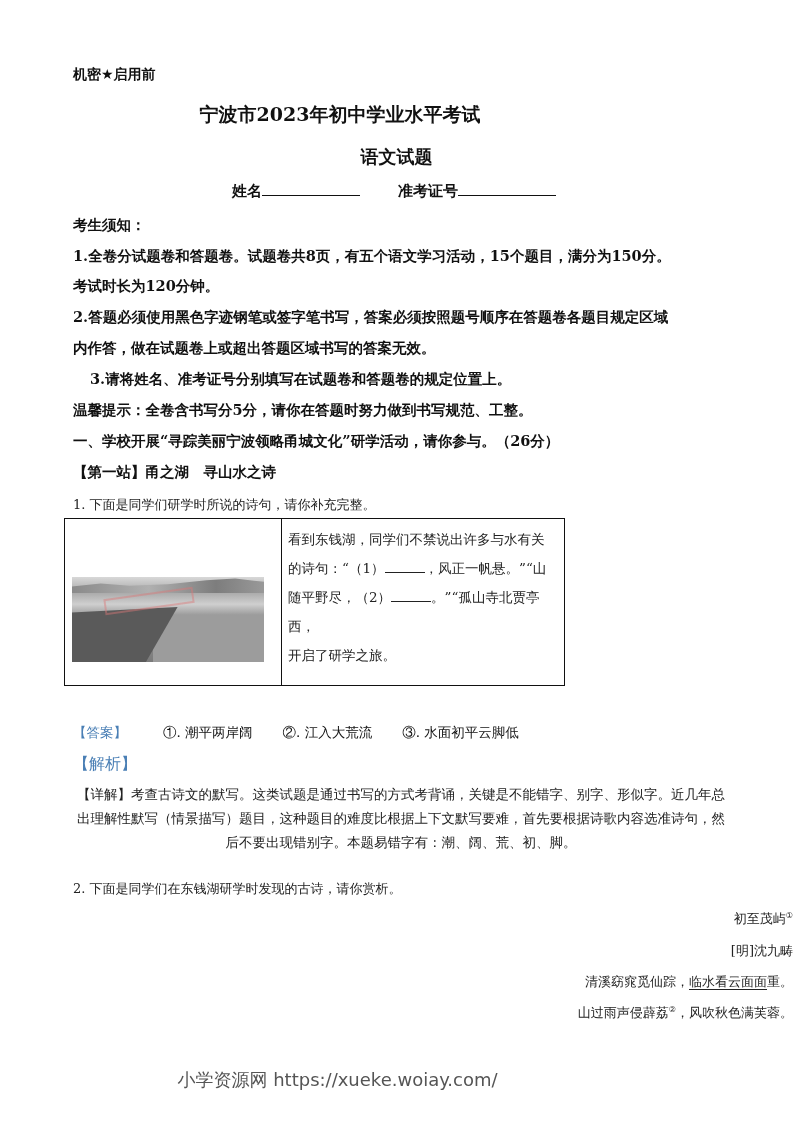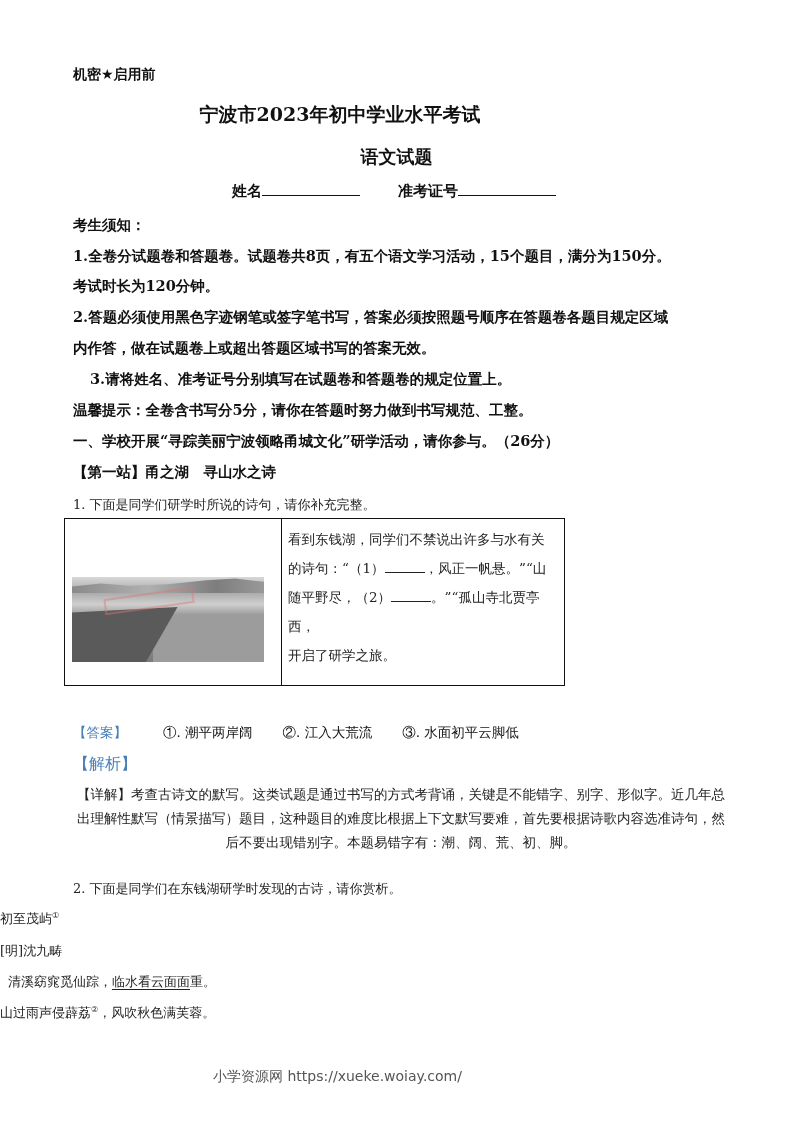--- a/index.html
+++ b/index.html
@@ -27,24 +27,24 @@
     .photo .mountains { position: absolute; left: 0; top: 0; width: 100%; height: 16px;
       background: linear-gradient(90deg, #8a8a8a, #b0b0b0 40%, #7d7d7d 75%, #999); clip-path: polygon(0 100%, 0 60%, 15% 40%, 30% 55%, 50% 45%, 70% 20%, 85% 10%, 100% 30%, 100% 100%); }
     .photo .land { position: absolute; left: 0; top: 30px; width: 55%; height: 55px; background: #5a5a5a; clip-path: polygon(0 10%, 100% 0, 70% 100%, 0 100%); }
     .photo .water { position: absolute; right: 0; top: 38px; width: 58%; height: 47px; background: #9c9c9c; }
     .photo .watermark { position: absolute; left: 32px; top: 16px; width: 90px; height: 16px; border: 2px solid rgba(220,120,120,0.45); transform: rotate(-8deg); }
     .fill { display: inline-block; border-bottom: 1px solid #222; width: 40px; height: 14px; }
     .tag { color: #4a7fb5; }
     .answer-row { left: 73px; top: 724px; font-size: 13.5px; display: flex; gap: 30px; white-space: nowrap; }
     .answer-row .tag { margin-right: 6px; }
     .para { left: 73px; width: 656px; font-size: 13.5px; line-height: 24px; color: #222; text-align: center; }
-    .poem { left: 0; width: 793px; text-align: left; font-size: 13px; color: #222; }
+    .poem { left: 0; width: 793px; text-align: right; font-size: 13px; color: #222; }
     .poem sup { font-size: 8px; }
     .underlined { border-bottom: 1px solid #222; }
-    .footer { left: 0; width: 675px; top: 1068px; text-align: center; font-size: 14px; color: #555; font-family: "DejaVu Sans", sans-serif; }
+    .footer { left: 0; width: 675px; top: 1068px; text-align: center; font-size: 18px; color: #555; font-family: "DejaVu Sans", sans-serif; }
   </style>
 </head>
 <body>
 
 <div class="abs confidential">机密★启用前</div>
 <div class="abs main-title">宁波市2023年初中学业水平考试</div>
 <div class="abs sub-title">语文试题</div>
 
 <div class="abs id-row">
   <div>

